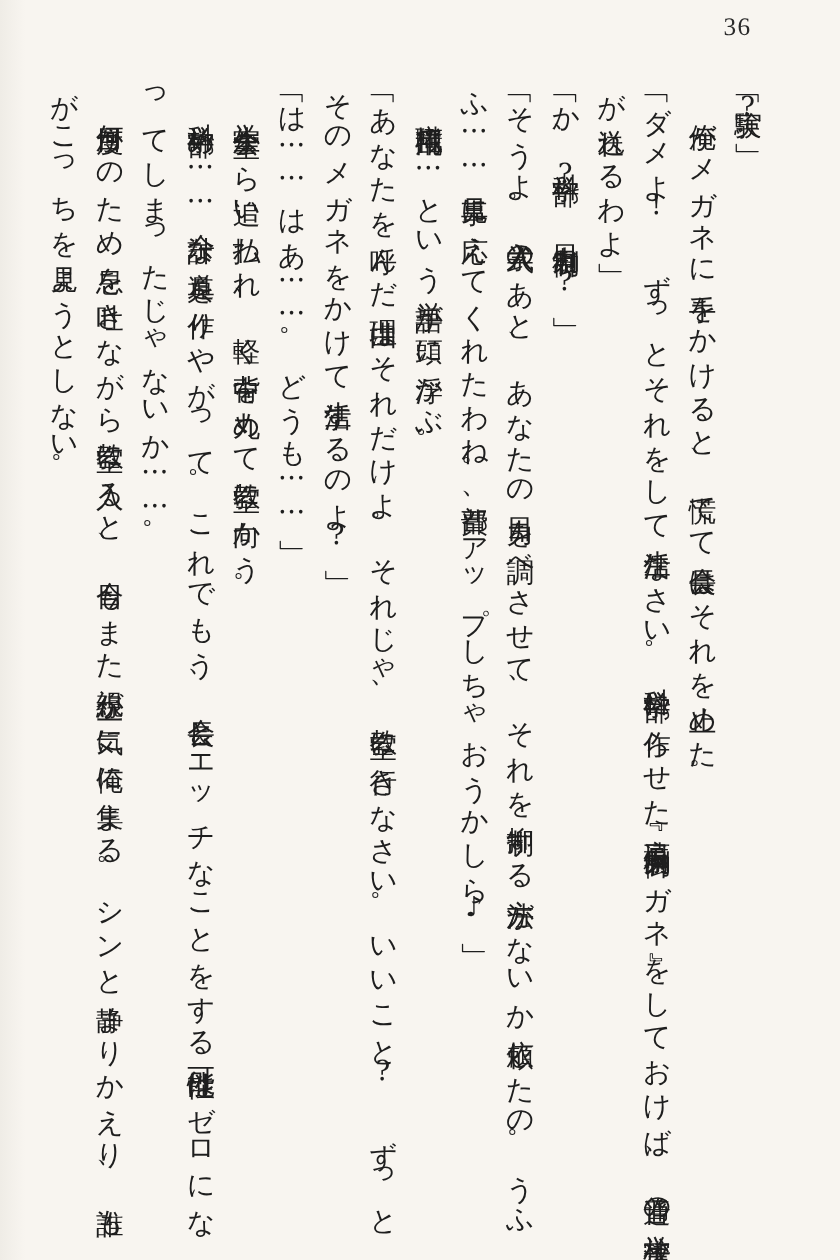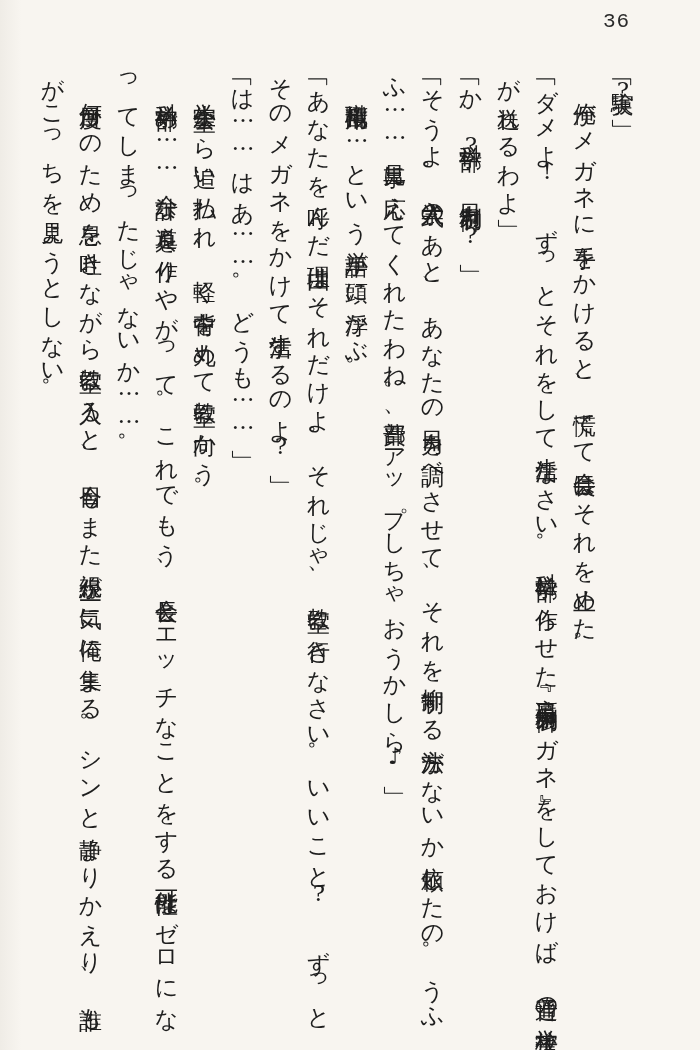--- a/index.html
+++ b/index.html
@@ -20,21 +20,21 @@
     background: linear-gradient(90deg, #efece6 0%, #f8f5f0 3%, #f8f5f0 100%);
     color: #1e1e1e;
   }
   .page-number {
     position: absolute;
     top: 10px;
     left: 603px;
     font-size: 21px;
     letter-spacing: 1px;
     color: #2a2a2a;
-    font-family: Liberation Mono, monospace;
+    font-family: Liberation Serif, serif;
   }
   .text-body {
     position: absolute;
     top: 62px;
     right: 58px;
     left: 20px;
     height: 958px;
     writing-mode: vertical-rl;
     text-orientation: upright;
     font-size: 23px;

